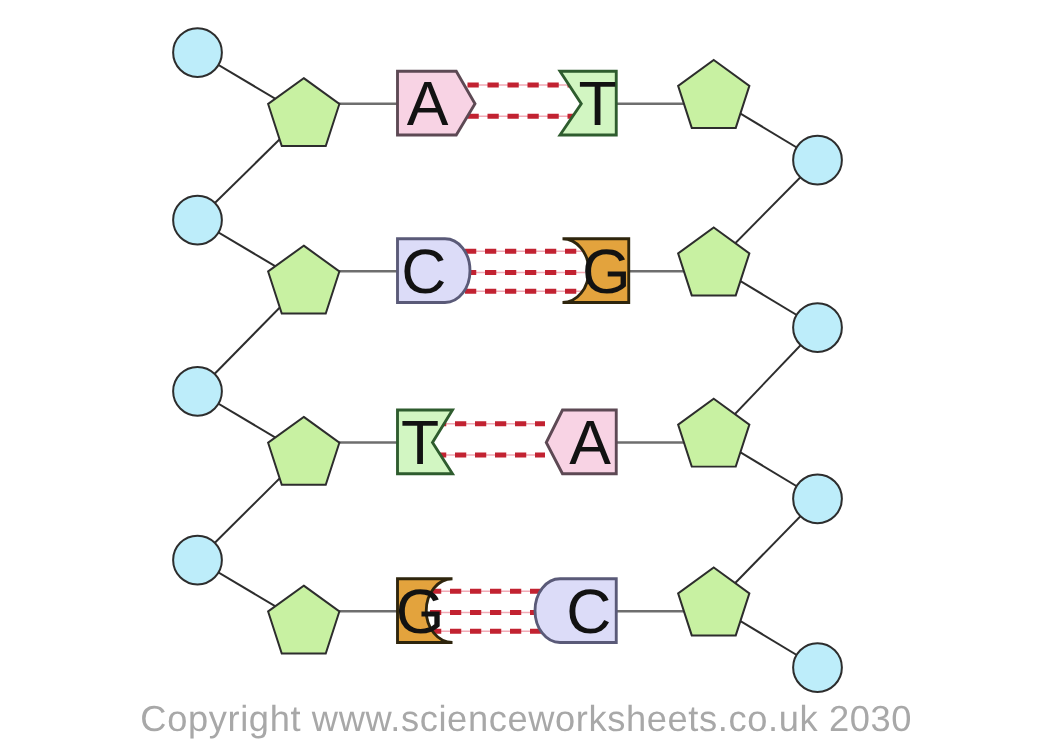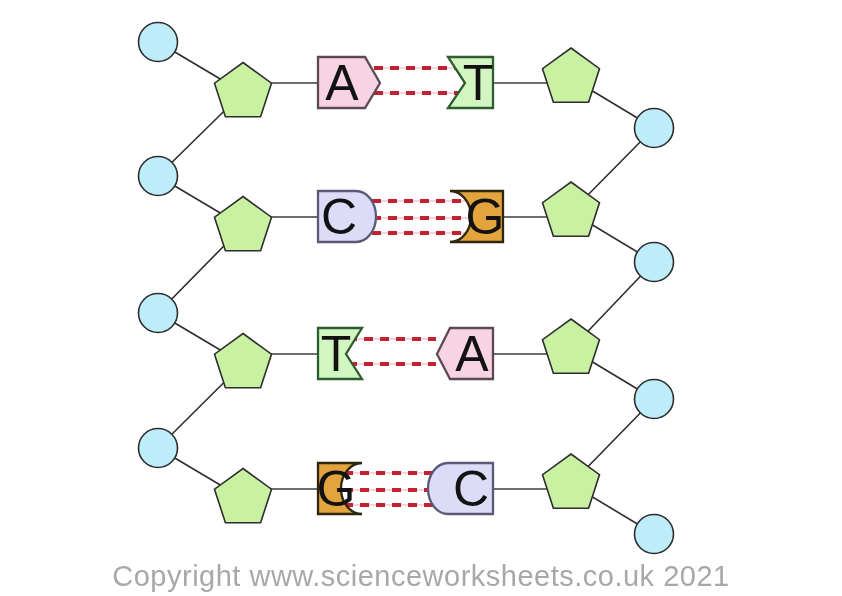--- a/index.html
+++ b/index.html
@@ -107,14 +107,14 @@
       <text x="485" y="234" text-anchor="middle" font-size="50" fill="#121212" font-family="&quot;Liberation Sans&quot;, sans-serif">G</text>
       <path d="M318,328 H362 L346,354 L362,379 H318 Z" fill="#d2f6c2" stroke="#2e5c2e" stroke-width="2.3" stroke-linejoin="miter"></path>
       <text x="336" y="371" text-anchor="middle" font-size="50" fill="#121212" font-family="&quot;Liberation Sans&quot;, sans-serif">T</text>
       <path d="M450,328 H493 V379 H450 L437,354 Z" fill="#f8d3e4" stroke="#5d4954" stroke-width="2.3" stroke-linejoin="miter"></path>
       <text x="472" y="371" text-anchor="middle" font-size="50" fill="#121212" font-family="&quot;Liberation Sans&quot;, sans-serif">A</text>
       <path d="M362,463 A21,25.5 0 0 0 362,514 H318 V463 Z" fill="#e3a33d" stroke="#2e250d" stroke-width="2.3" stroke-linejoin="miter"></path>
       <text x="336" y="506" text-anchor="middle" font-size="50" fill="#121212" font-family="&quot;Liberation Sans&quot;, sans-serif">G</text>
       <path d="M493,463 V514 H448 A20,25.5 0 0 1 448,463 Z" fill="#dcdcf8" stroke="#5a5a78" stroke-width="2.3" stroke-linejoin="miter"></path>
       <text x="471" y="506" text-anchor="middle" font-size="50" fill="#121212" font-family="&quot;Liberation Sans&quot;, sans-serif">C</text>
     </svg>
-  <div class="copyright" style="color: rgb(168, 168, 168);">Copyright www.scienceworksheets.co.uk 2021</div>
+  <div class="copyright" style="color: rgb(168, 168, 168);">Copyright www.scienceworksheets.co.uk 2030</div>
 </div>
 
 </body></html>

